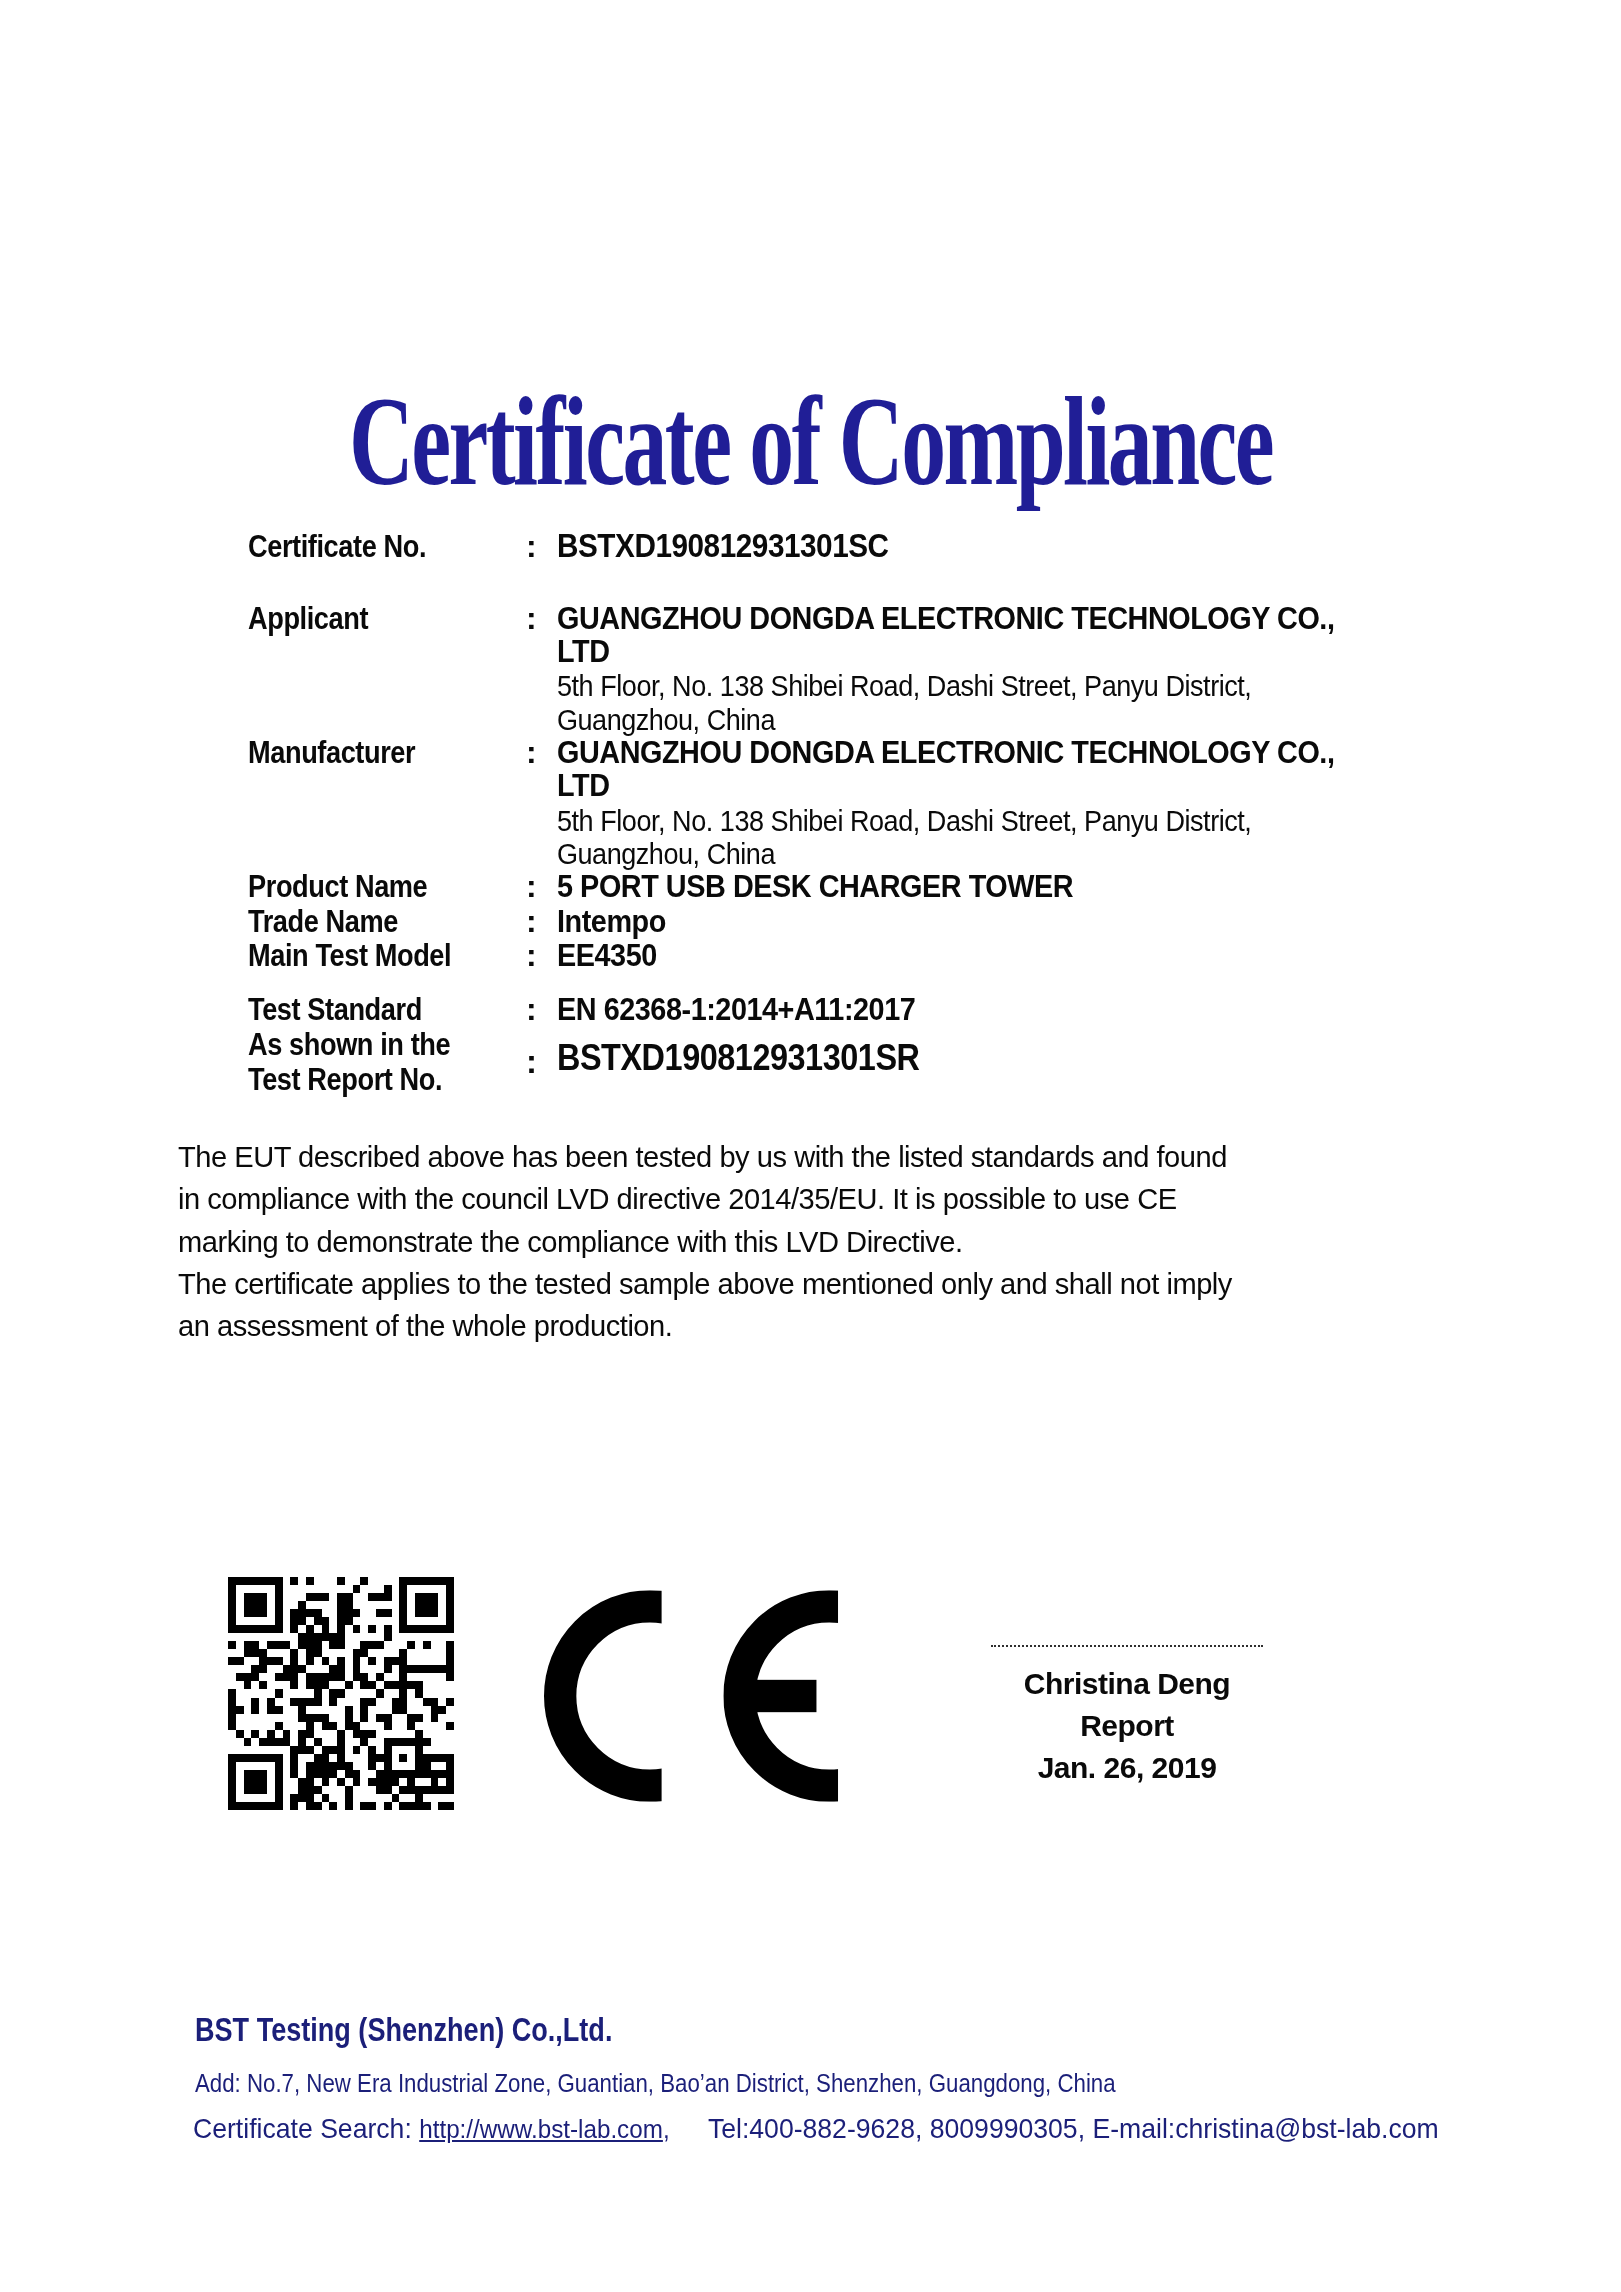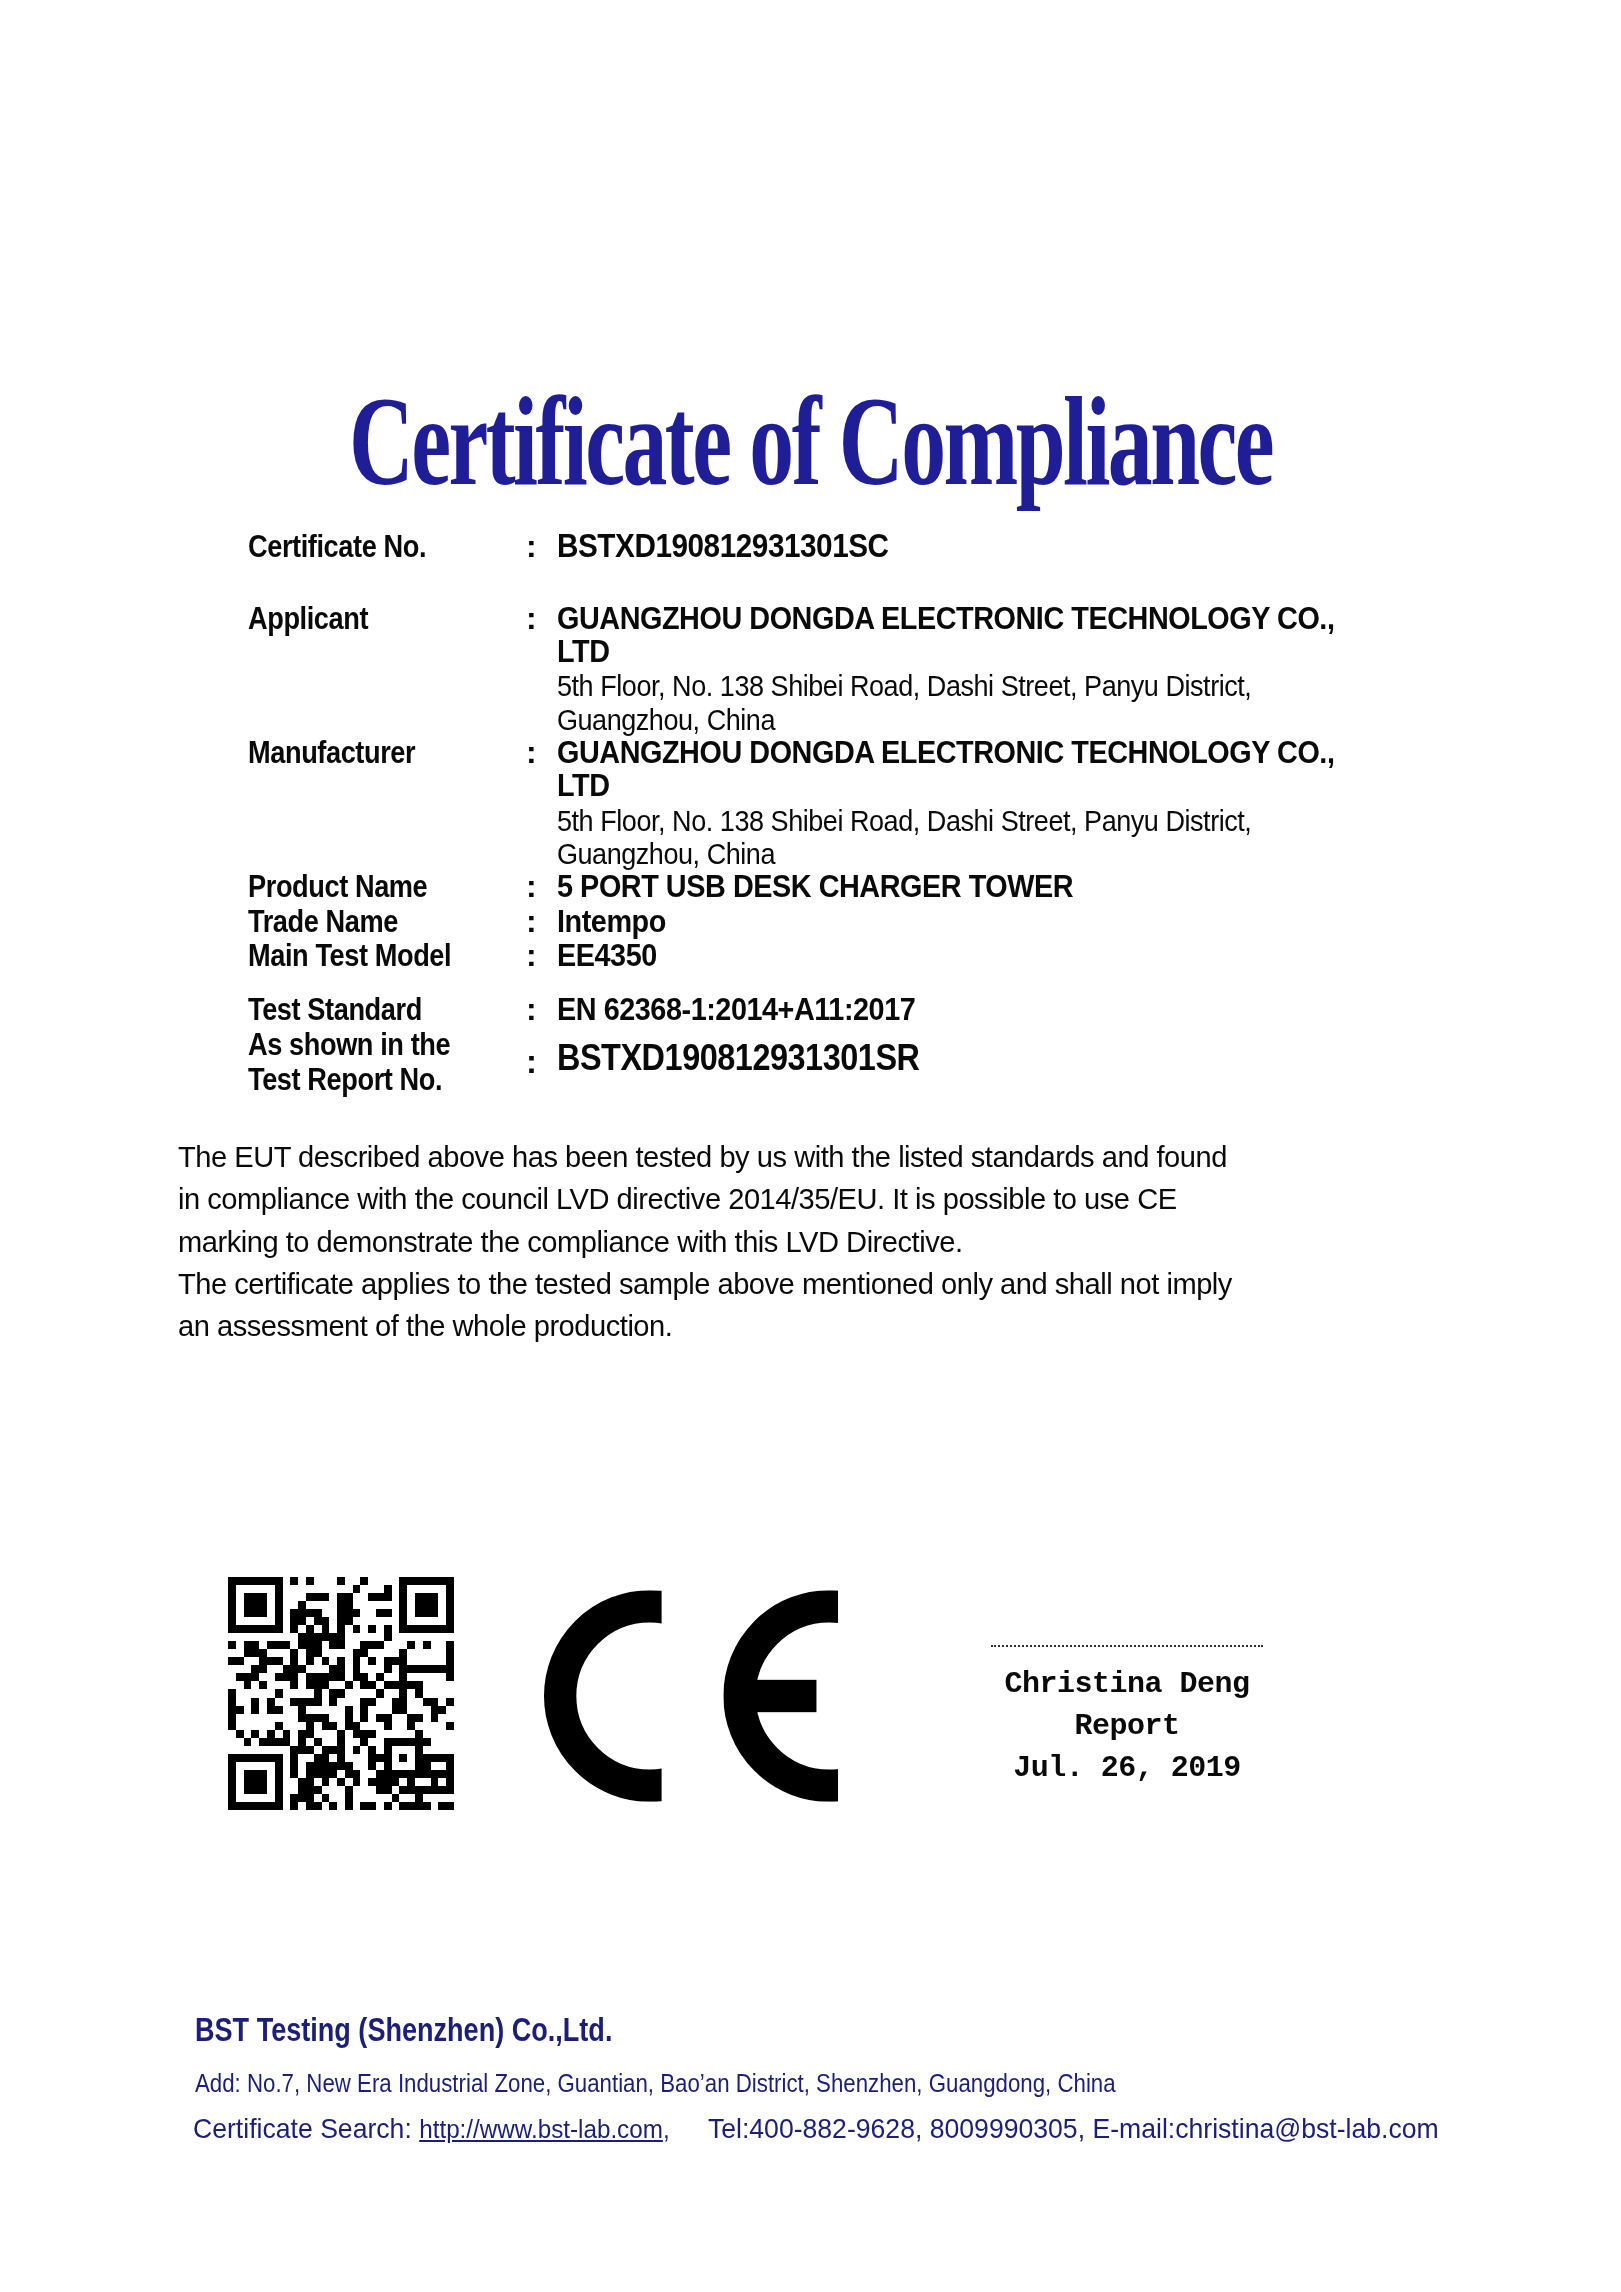--- a/index.html
+++ b/index.html
@@ -47,21 +47,20 @@
     position:absolute; left:178px;
     font-size:30px; line-height:35px;
     transform:scaleX(0.97); transform-origin:0 0;
     white-space:nowrap; letter-spacing:-0.5px;
   }
   .qr{position:absolute; left:228px; top:1577px;}
   .ce{position:absolute; left:544px; top:1590px;}
   .sig{
     position:absolute; left:988px; top:1645px; width:278px;
     text-align:center;
-    font-family:Liberation Mono, monospace;
   }
   .sig-line{
     width:272px; height:0; margin:0 auto 15.7px auto;
     border-top:2.9px dotted #2e2e2e;
   }
   .sig-name,.sig-role,.sig-date{
     font-weight:bold; font-size:30px; line-height:42px;
     letter-spacing:-0.5px;
   }
   .footer-company{
@@ -565,21 +564,21 @@
     </defs>
     <circle cx="108" cy="108" r="91.5" fill="none" stroke="#000000" stroke-width="33" clip-path="url(#ceC)"></circle>
     <circle cx="291" cy="108" r="91.5" fill="none" stroke="#000000" stroke-width="33" clip-path="url(#ceE)"></circle>
     <rect x="212" y="91.5" width="66" height="33" fill="#000000"></rect>
   </svg>
 
   <div class="sig">
     <div class="sig-line"></div>
     <div class="sig-name">Christina Deng</div>
     <div class="sig-role">Report</div>
-    <div class="sig-date">Jul. 26, 2019</div>
+    <div class="sig-date">Jan. 26, 2019</div>
   </div>
 
   <div class="footer-company">BST Testing (Shenzhen) Co.,Ltd.</div>
   <div class="footer-address">Add: No.7, New Era Industrial Zone, Guantian, Bao’an District, Shenzhen, Guangdong, China</div>
   <div class="footer-search">
     <span>Certificate Search:</span>
     <span> </span>
     <a href="#" class="url">http://www.bst-lab.com</a><span class="url-sep">,</span>
     <span class="contact">Tel:400-882-9628, 8009990305, E-mail:christina@bst-lab.com</span>
   </div>

